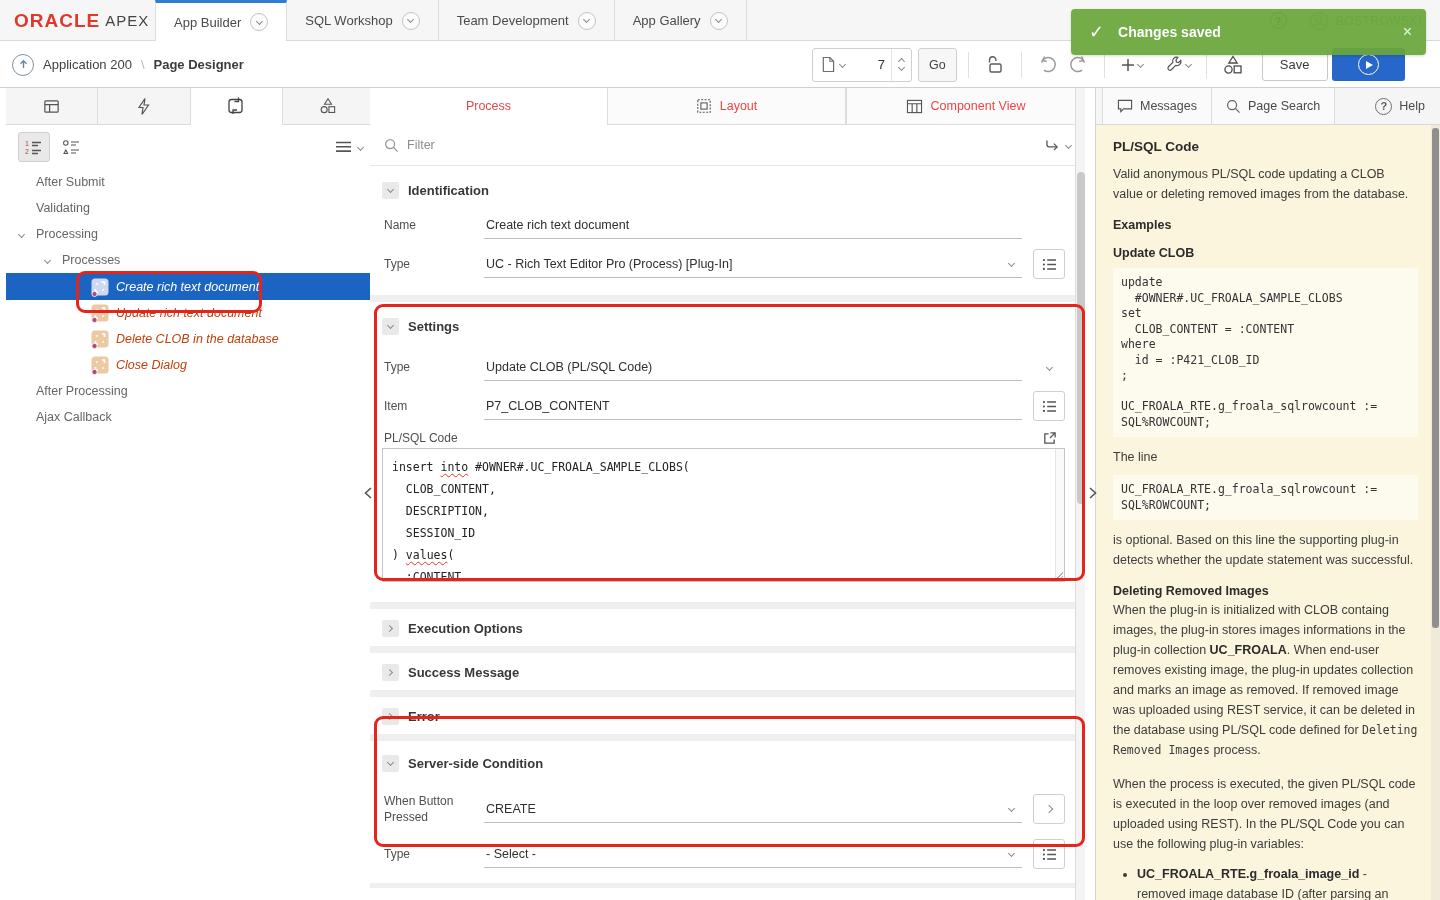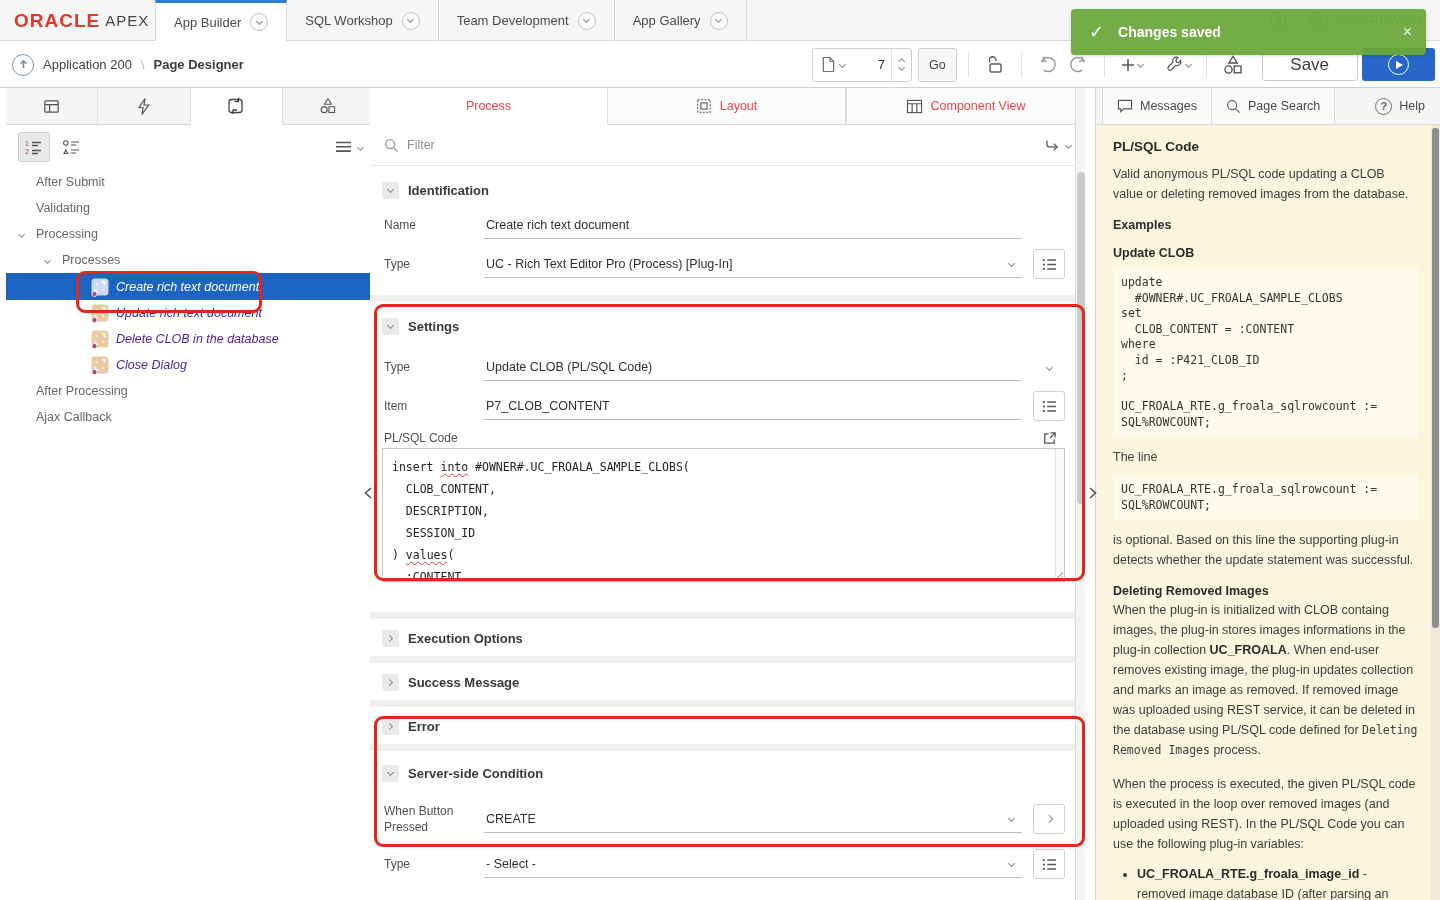--- a/index.html
+++ b/index.html
@@ -43,41 +43,41 @@
   .crumb .pagedsg { font-weight:bold; color:#3c3c3c; }
   .tb-right { position:absolute; left:812px; top:0; height:47px; display:flex; align-items:center; }
   .pagesel { display:flex; align-items:center; height:34px; border:1px solid #cfcfcf; border-radius:3px; background:#fff; overflow:hidden; }
   .pagesel .docpart { display:flex; align-items:center; gap:5px; padding:0 8px; height:100%; cursor:pointer; }
   .pagesel .num { width:38px; text-align:right; font-size:13px; color:#333; padding-right:6px; }
   .spinner { display:flex; flex-direction:column; justify-content:center; gap:4px; padding:0 7px; border-left:1px solid #e3e3e3; height:100%; cursor:pointer; }
   .gobtn { height:34px; margin-left:6px; padding:0 10px; border:1px solid #cfcfcf; border-radius:3px; background:#f7f7f7; font-size:12.5px; color:#444; display:flex; align-items:center; cursor:pointer; }
   .vsep { width:1px; height:26px; background:#e0e0e0; margin:0 11px; }
   .tbico { width:30px; height:30px; display:flex; align-items:center; justify-content:center; cursor:pointer; border-radius:3px; }
   .tbico-grp { display:flex; align-items:center; gap:2px; cursor:pointer; padding:0 4px; }
-  .savebtn { width:96px; height:33px; border:1px solid #c9c9c9; border-radius:3px; background:#fff; font-size:17px; color:#3c3c3c; display:flex; align-items:center; justify-content:center; margin-left:14px; cursor:pointer; }
+  .savebtn { width:66px; height:33px; border:1px solid #c9c9c9; border-radius:3px; background:#fff; font-size:13px; color:#3c3c3c; display:flex; align-items:center; justify-content:center; margin-left:14px; cursor:pointer; }
   .runbtn { width:73px; height:33px; border-radius:3px; background:#2667c9; display:flex; align-items:center; justify-content:center; margin-left:4px; cursor:pointer; }
   .playcirc { width:21px; height:21px; border:1.6px solid #fff; border-radius:50%; display:flex; align-items:center; justify-content:center; }
   .playtri { width:0; height:0; border-left:7px solid #fff; border-top:4.5px solid transparent; border-bottom:4.5px solid transparent; margin-left:2px; }
 
   
   .leftpanel { position:absolute; left:6px; top:88px; width:370px; height:812px; background:#fff; border-right:1px solid #d5d5d5; }
   .ptabs { display:flex; height:37px; border-bottom:1px solid #d9d9d9; background:#f5f5f5; }
   .ptab { flex:1; display:flex; align-items:center; justify-content:center; border-right:1px solid #dedede; cursor:pointer; }
   .ptab.active { background:#fff; border-bottom:1px solid #fff; margin-bottom:-1px; }
   .ltools { height:44px; display:flex; align-items:center; padding:0 12px; }
   .lt-btn { width:32px; height:30px; display:flex; align-items:center; justify-content:center; border-radius:3px; margin-right:6px; cursor:pointer; }
   .lt-btn.pressed { background:#e9e9e9; border:1px solid #cfcfcf; }
   .lt-menu { margin-left:auto; display:flex; align-items:center; gap:6px; cursor:pointer; }
 
   .tree { position:relative; font-size:12.5px; color:#666; }
   .trow { height:26px; display:flex; align-items:center; cursor:pointer; position:relative; }
   .trow .twist { position:absolute; }
   .t-ind1 { padding-left:30px; }
   .t-ind2 { padding-left:56px; }
-  .t-proc { padding-left:110px; font-style:italic; color:#4c1d95; }
+  .t-proc { padding-left:110px; font-style:italic; color:#c2410c; }
   .trow.selected { background:#1c64c2; color:#fff; height:27px; }
   .picon { position:absolute; left:84px; width:20px; height:20px; }
 
   
   .centerpanel { position:absolute; left:370px; top:88px; width:715px; height:812px; background:#fff; }
   .ctabs { display:flex; height:37px; background:#fff; }
   .ctab { flex:1; display:flex; align-items:center; justify-content:center; gap:8px; font-size:12.5px; color:#ef4444; background:#fbfbfb; border:1px solid #dcdcdc; border-top:none; cursor:pointer; }
   .ctab.active { background:#fff; border:none; border-bottom:1px solid #fff; }
   .filterbar { height:41px; display:flex; align-items:center; padding:0 14px; border-bottom:1px solid #e6e6e6; }
   .filterbar .ph { color:#8d8d8d; font-size:12.5px; margin-left:8px; flex:1; }
@@ -452,21 +452,21 @@
             <svg width="15" height="13" viewBox="0 0 16 14">
                 <circle cx="2" cy="2.2" r="1.2" fill="#555"></circle>
                 <circle cx="2" cy="7" r="1.2" fill="#555"></circle>
                 <circle cx="2" cy="11.8" r="1.2" fill="#555"></circle>
                 <path d="M5.5 2.2 H15 M5.5 7 H15 M5.5 11.8 H15" stroke="#555" stroke-width="1.5"></path>
               </svg>
           </span>
         </div>
       </div>
 
-      <div class="sect" style="padding-bottom:16px">
+      <div class="sect" style="padding-bottom:6px">
         <div class="sect-h" style="padding-top:16px">
           <span class="sq-chv">
               <span class="chv"></span>
             </span>
           <span class="stitle">Settings</span>
         </div>
         <div class="frow" style="margin-top:6px">
           <span class="flabel">Type</span>
           <span class="fval">
             <span class="vtext">Update CLOB (PL/SQL Code)</span>

